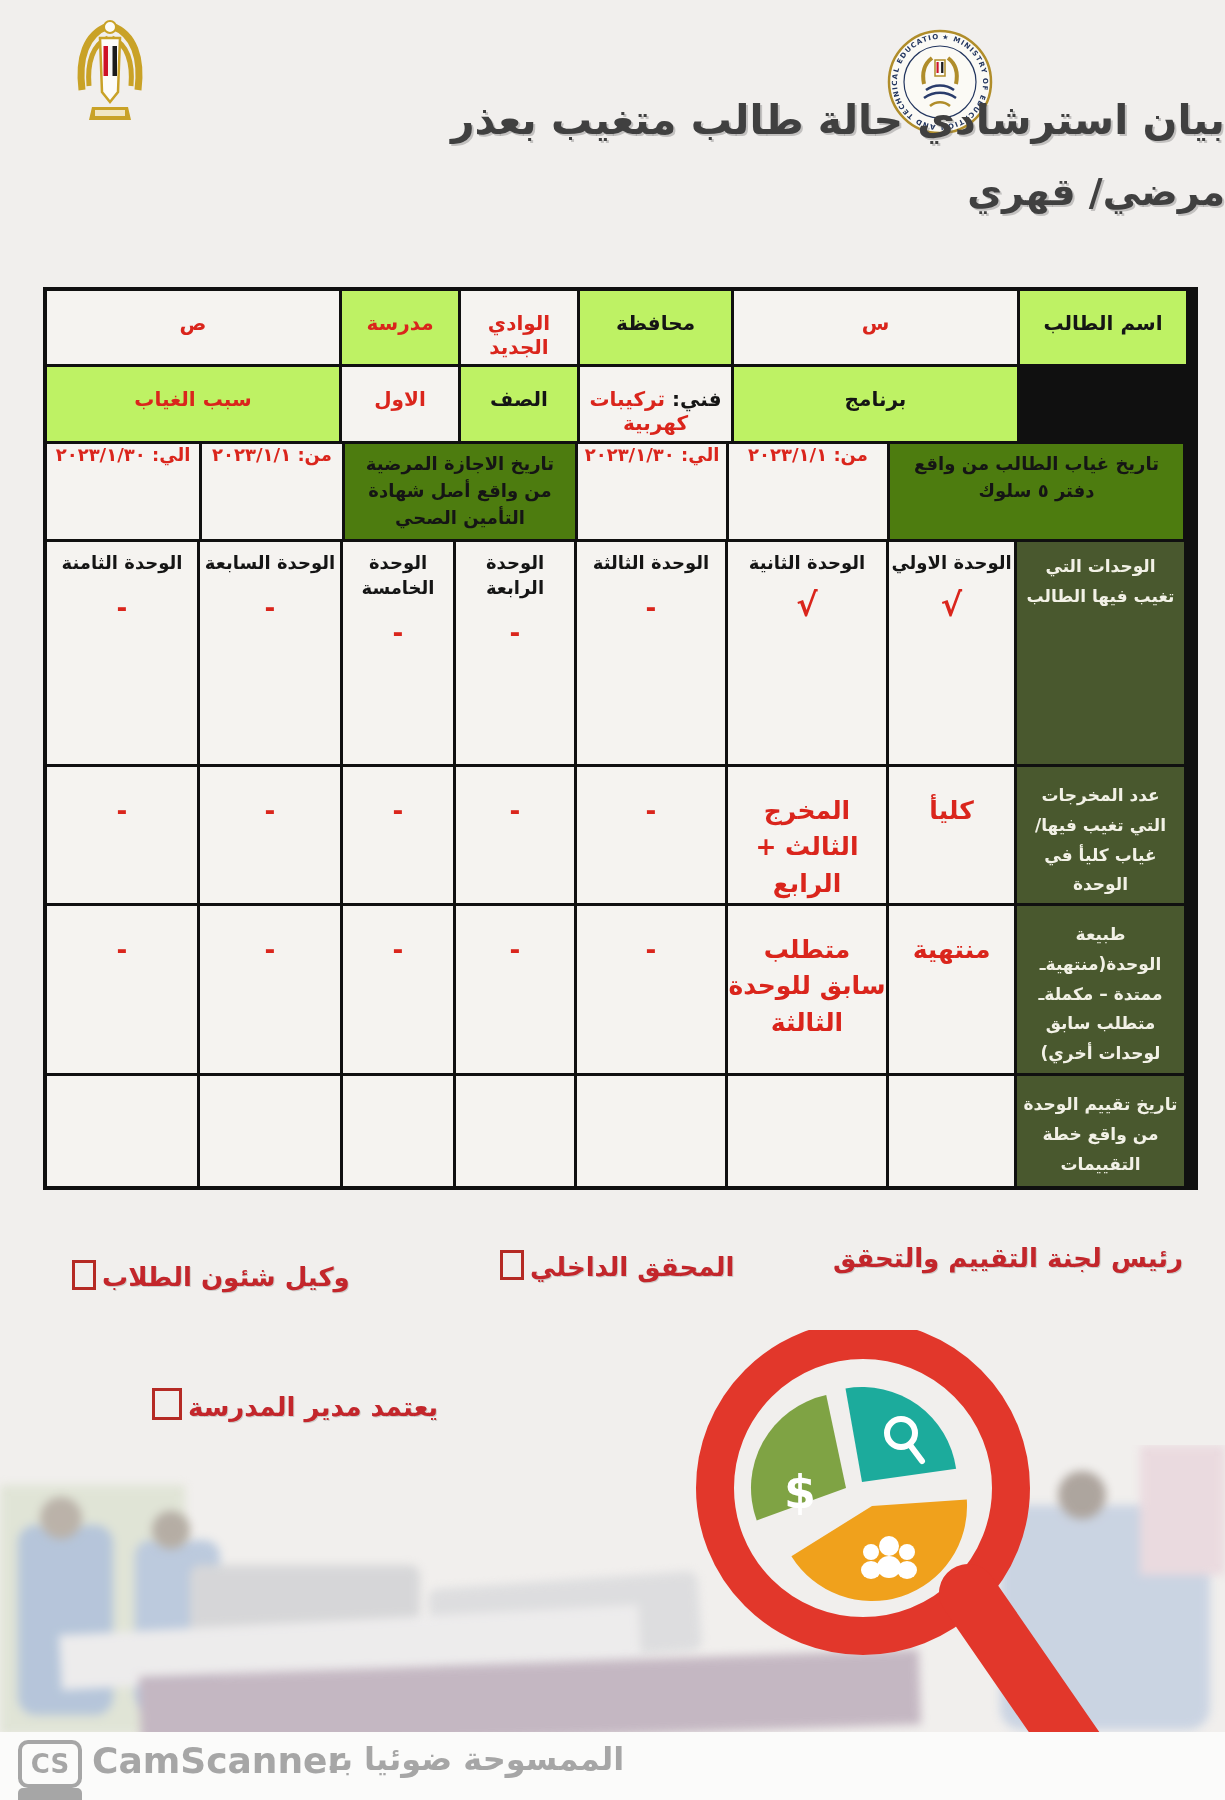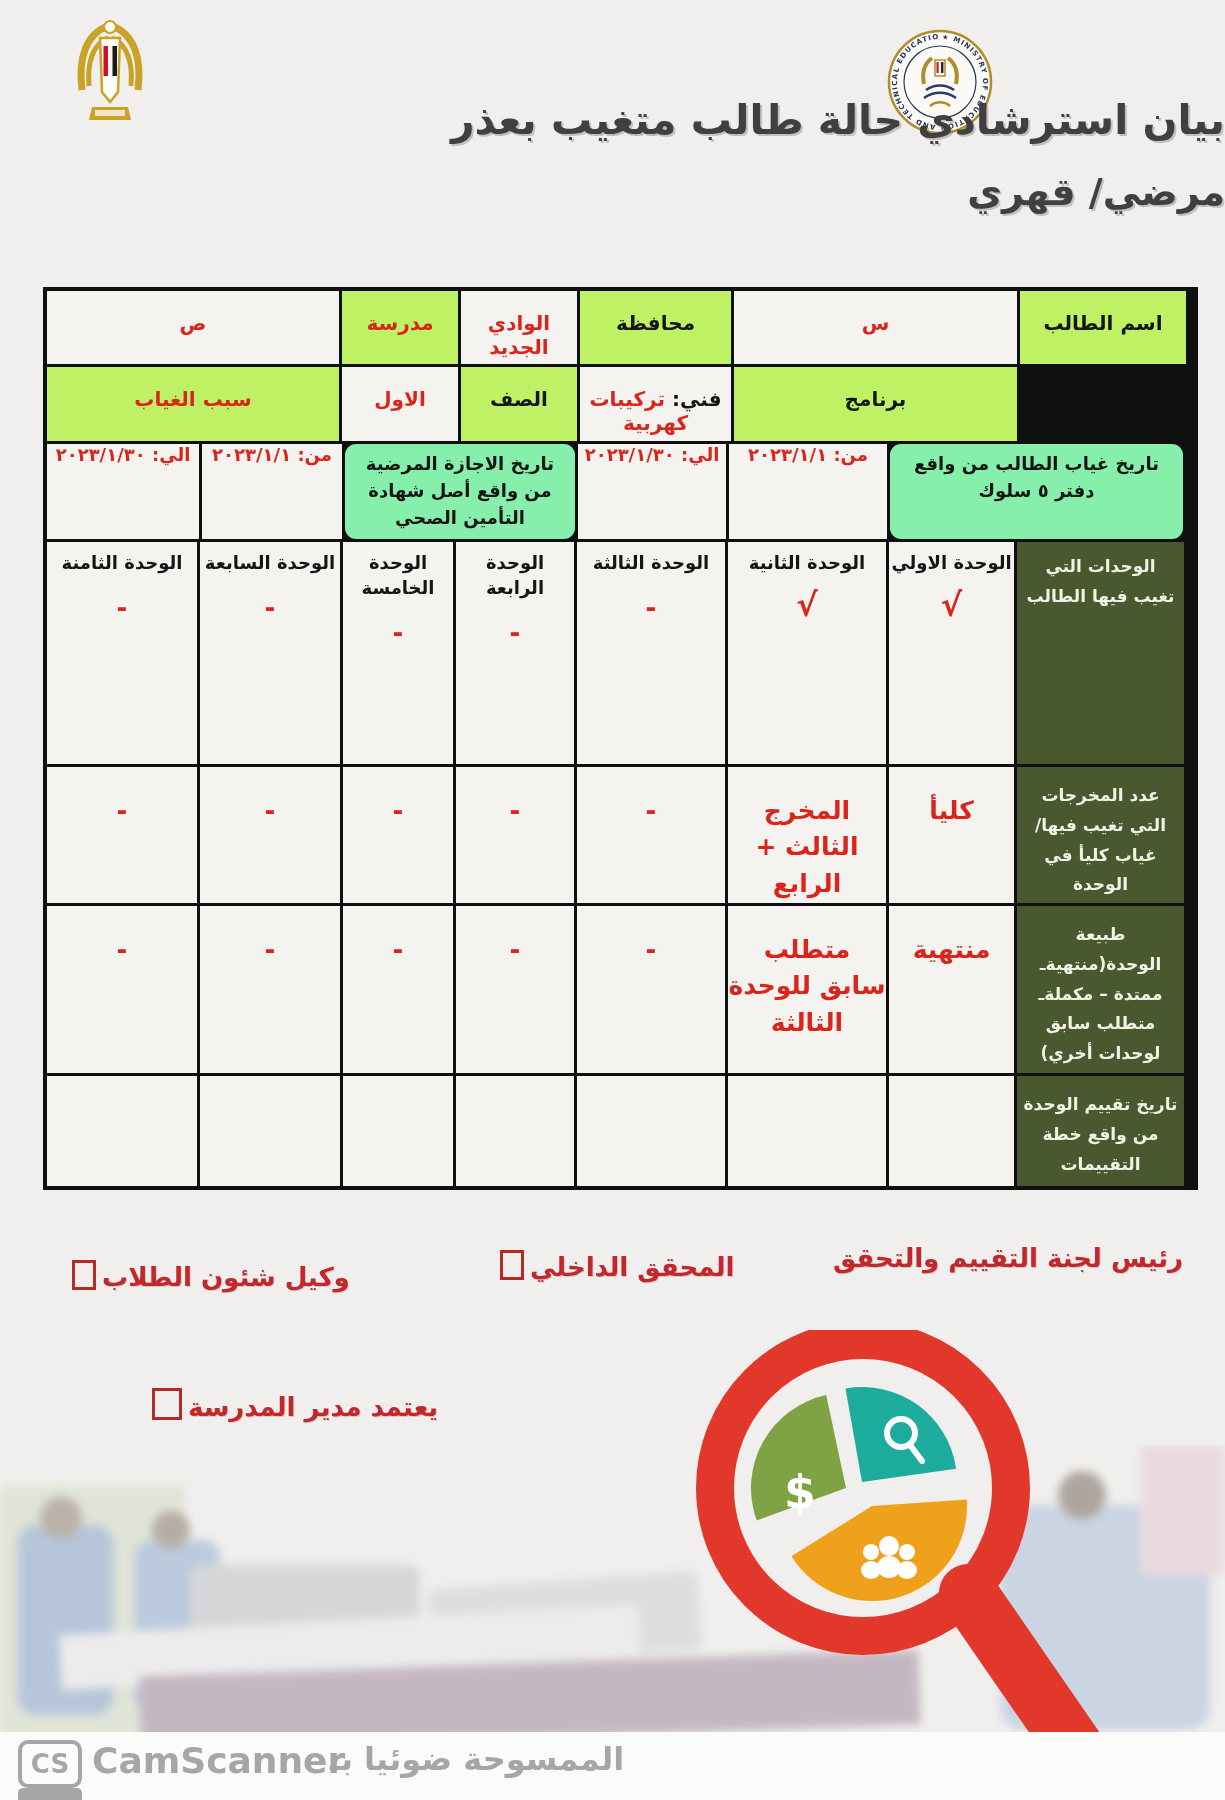--- a/index.html
+++ b/index.html
@@ -16,21 +16,21 @@
   #tbl{position:absolute;left:43px;top:287px;width:1147px;background:#101010;border:4px solid #101010;
        display:flex;flex-direction:column;gap:3px;}
   .grid{display:grid;gap:3px;background:#101010;}
   #secA{grid-template-columns:292px 116px 116px 151px 283px 166px;grid-template-rows:73px 74px;}
   #secB{grid-template-columns:152px 140px 230px 148px 158px 293px;grid-template-rows:95px;}
   #secC{grid-template-columns:150px 140px 110px 118px 148px 158px 125px 167px;
         grid-template-rows:222px 136px 167px 110px;}
   .cell{background:#f5f3f0;display:flex;flex-direction:column;align-items:center;
         font-weight:bold;color:#151515;text-align:center;overflow:hidden;}
   .yl{background:#bef264;}
-  .or{background:#86efac;border-radius:11px;}
+  .or{background:#4d7c0f;}
   .gr{background:#49582e;color:#f2f1e6;}
   .red{color:#da251c;}
   #secA .cell{padding-top:20px;font-size:20px;}
   #secB .cell{font-size:18px;}
   .or.cell{padding-top:6px;font-size:18px;line-height:1.5;padding-left:8px;padding-right:8px;}
   .gr.cell{font-size:17px;line-height:1.75;padding:10px 6px 0 6px;}
   .gr.mid{justify-content:flex-start;padding-top:14px;}
   .ucell{padding-top:8px;font-size:18px;line-height:1.4;}
   .mark{font-size:26px;margin-top:20px;line-height:1;}
   .check{font-size:32px;margin-top:14px;}

